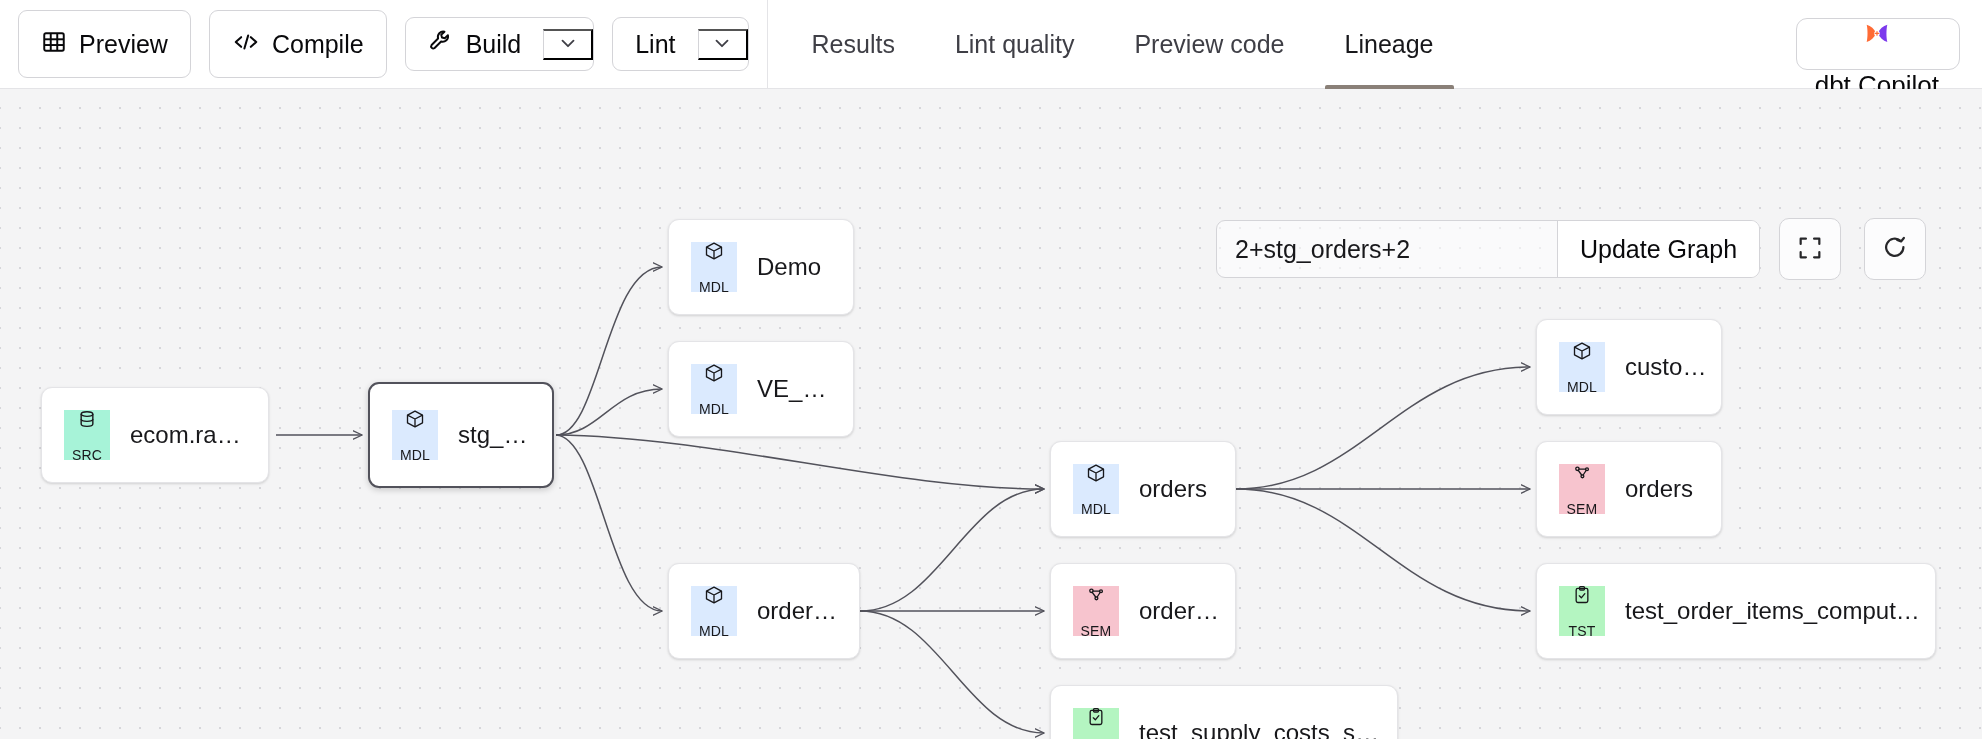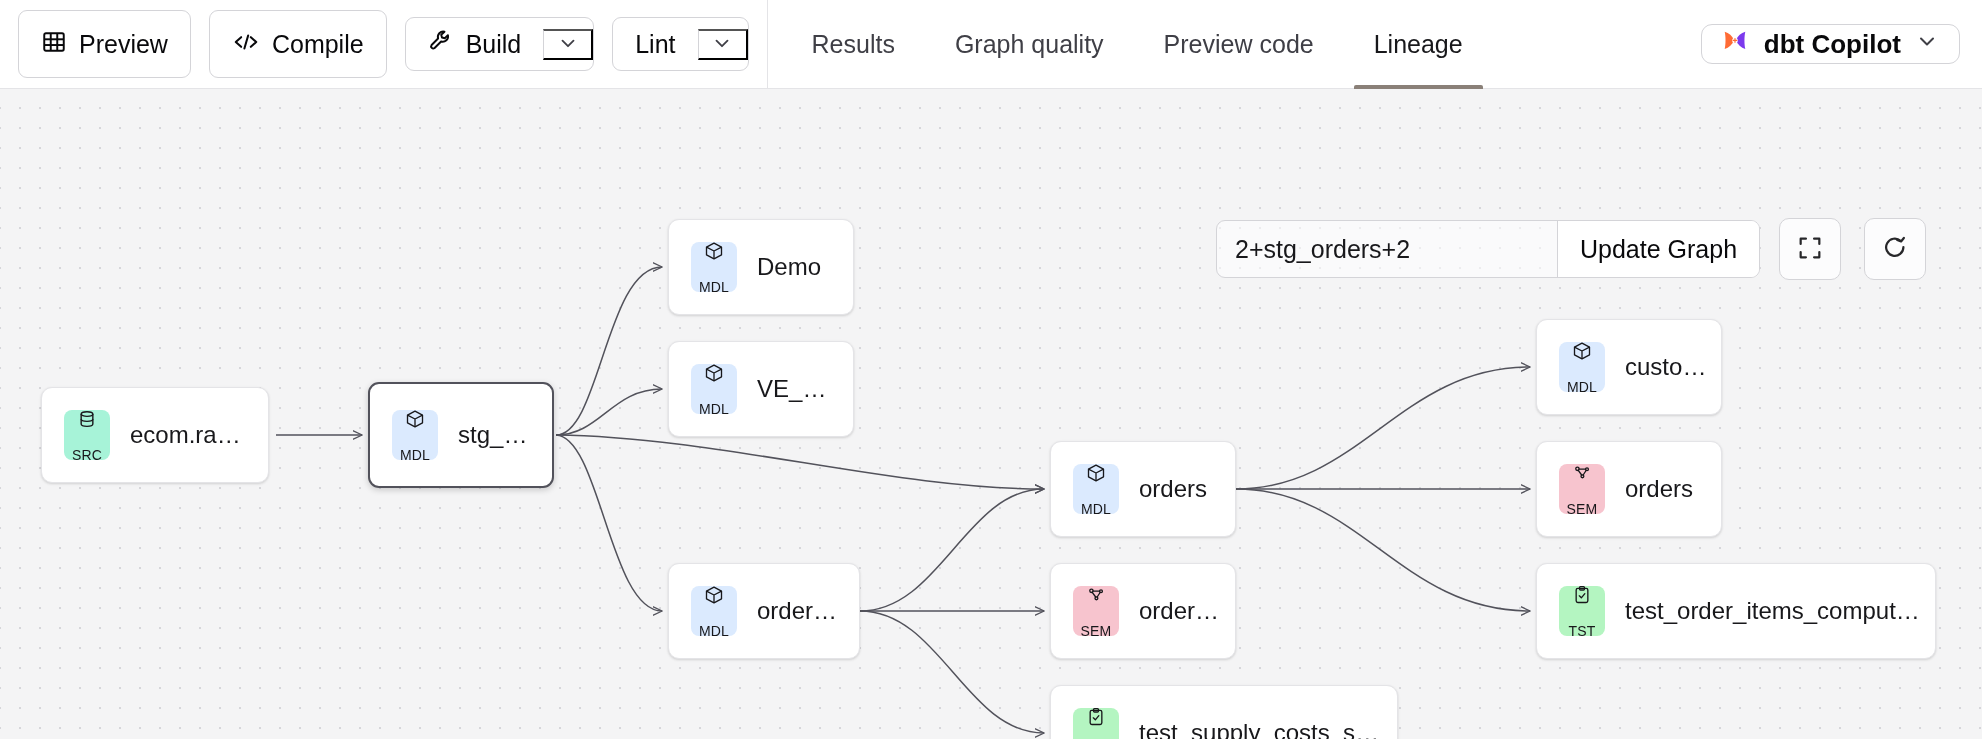--- a/index.html
+++ b/index.html
@@ -97,30 +97,31 @@
     border-radius: 2px 2px 0 0;
   }
 
   .toolbar-right {
     margin-left: auto;
     padding-right: 22px;
     display: flex; align-items: center;
   }
   .copilot-btn {
     display: inline-flex; align-items: center; gap: 14px;
-    height: 40px;
+    height: 52px;
     padding: 0 20px 0 18px;
     border: 1px solid #d4d4d8;
     border-radius: 11px;
     background: #ffffff;
     font-size: 26px;
-    font-weight: bold;
+    font-weight: normal;
     color: #09090b;
     cursor: pointer;
     white-space: nowrap;
+    flex-direction: column;
   }
 
   
   .canvas {
     position: absolute; left: 0; top: 89px;
     width: 1982px; height: 659px;
     background-color: #f4f4f5;
     background-image: radial-gradient(circle, #d6d6da 1.1px, transparent 1.2px);
     background-size: 20px 20px;
     background-position: 10px 9px;
@@ -150,21 +151,21 @@
     cursor: pointer;
     overflow: hidden;
   }
   .node.selected {
     border: 2px solid #52525b;
     box-shadow: 0 2px 6px rgba(0,0,0,0.18);
   }
   .node-badge {
     flex: 0 0 auto;
     width: 46px; height: 50px;
-    border-radius: 8px;
+    border-radius: 0;
     display: flex; flex-direction: column;
     align-items: center; justify-content: center;
     gap: 15px;
   }
   .node-badge .badge-label {
     font-size: 14px;
     line-height: 1;
     letter-spacing: 0.2px;
     color: #18181b;
     font-family: "Liberation Sans", sans-serif;
@@ -294,21 +295,21 @@
 
   </div>
 
   <div class="toolbar-divider"></div>
 
   <div class="tabs">
     <div class="tab">
         <span>Results</span>
       </div>
     <div class="tab">
-        <span>Graph quality</span>
+        <span>Lint quality</span>
       </div>
     <div class="tab">
         <span>Preview code</span>
       </div>
     <div class="tab active">
         <span>Lineage</span>
       </div>
   </div>
 
   <div class="toolbar-right">

